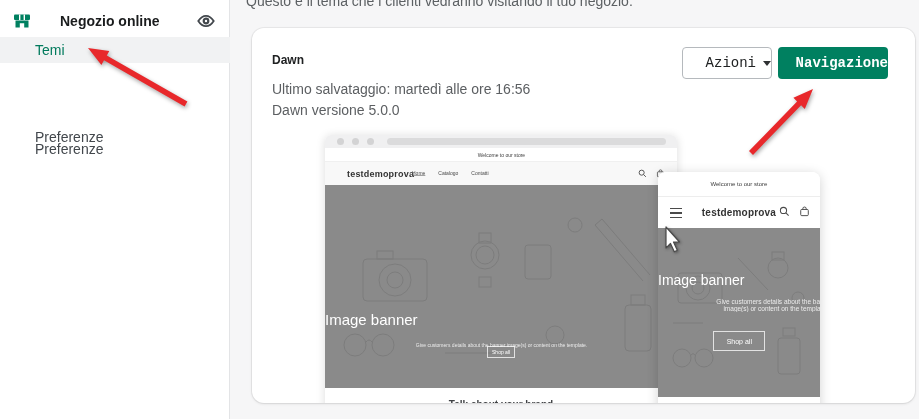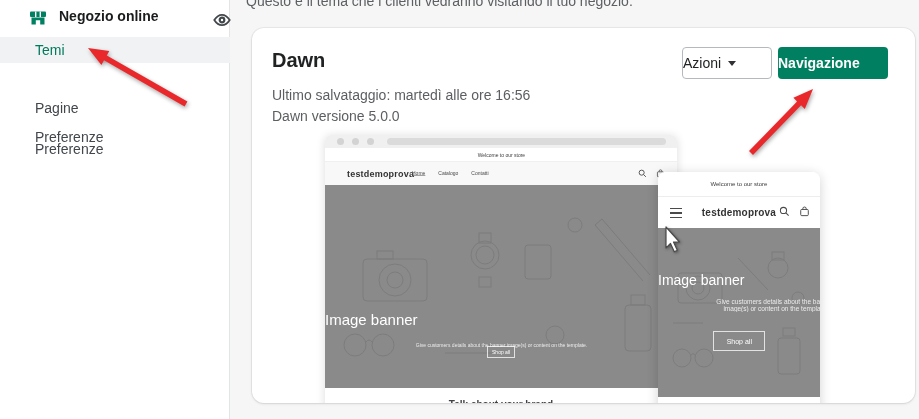--- a/index.html
+++ b/index.html
@@ -2,36 +2,36 @@
 <html><head>
 <meta charset="utf-8">
 <style>
   * { margin:0; padding:0; box-sizing:border-box; }
   html,body { width:919px; height:419px; overflow:hidden; }
   body { font-family:"Liberation Sans","DejaVu Sans",sans-serif; background:#f6f6f7; position:relative; }
   .app { position:absolute; inset:0; }
 
   
   .sidebar { position:absolute; left:0; top:0; width:230px; height:419px; background:#ffffff; border-right:1px solid #e3e4e6; z-index:2; }
-  .sb-header { position:absolute; left:28px; top:8px; width:206px; height:26px; display:flex; gap:11px; }
+  .sb-header { position:absolute; left:12px; top:8px; width:206px; height:26px; display:flex; align-items:center; gap:28px; }
   .sb-title { flex:1; font-size:14px; font-weight:700; color:#1a1c1d; }
   .eye-btn { width:24px; height:24px; border:none; background:transparent; display:flex; align-items:center; justify-content:center; cursor:pointer; }
   .sb-item { position:absolute; left:0; width:230px; height:26px; display:flex; align-items:center; padding-left:35px; font-size:14px; color:#42474c; cursor:pointer; }
   .sb-item.selected { background:#f1f2f3; color:#007a5c; }
 
   
   .main { position:absolute; left:231px; top:0; right:0; bottom:0; }
   .intro-note { position:absolute; left:15px; top:-7px; font-size:14px; color:#5c6063; white-space:nowrap; }
 
   .theme-card { position:absolute; left:21px; top:28px; width:663px; height:375px; background:#fff; border-radius:12px; box-shadow:0 0 0 1px rgba(0,0,0,.05), 0 1px 3px rgba(0,0,0,.1); overflow:hidden; }
   .card-head { position:absolute; left:20px; top:22px; }
-  .theme-name { font-size:20px; font-weight:700; color:#202223; line-height:20px; margin-bottom:15px; }
+  .theme-name { font-size:12px; font-weight:700; color:#202223; line-height:20px; margin-bottom:9px; }
   .theme-meta { font-size:14px; color:#5c5f62; line-height:21px; }
 
-  .btn { position:absolute; top:19px; height:32px; border-radius:4px; font-size:14px; display:flex; align-items:center; justify-content:flex-start; cursor:pointer; font-family:Liberation Sans, sans-serif; }
+  .btn { position:absolute; top:19px; height:32px; border-radius:4px; font-size:14px; display:flex; align-items:center; justify-content:flex-end; cursor:pointer; font-family:Liberation Mono, monospace; }
   .btn-actions { left:430px; width:90px; background:#fff; border:1px solid #b5b9bd; color:#202223; gap:7px; }
   .caret { width:0; height:0; border-left:4px solid transparent; border-right:4px solid transparent; border-top:5px solid #2f3133; display:inline-block; }
   .btn-customize { left:526px; width:110px; background:#008060; border:none; color:#fff; font-weight:600; }
 
   
   .desktop-preview { position:absolute; left:73px; top:107px; width:352px; height:300px; background:#fff; border-radius:6px 6px 0 0; box-shadow:0 1px 10px rgba(0,0,0,.14); }
   .chrome { position:relative; height:13px; background:#f0f0f1; border-radius:6px 6px 0 0; }
   .chrome .dot { position:absolute; top:3px; width:7px; height:7px; border-radius:50%; background:#d3d3d4; }
   .chrome .d1{left:12px} .chrome .d2{left:27px} .chrome .d3{left:42px}
   .url-pill { position:absolute; left:62px; right:11px; top:3px; height:7px; border-radius:4px; background:#dbdbdc; }
@@ -95,23 +95,20 @@
         <span>
           <svg class="icon" width="20" height="20" viewBox="0 0 20 20" fill="none" stroke="#42474c" stroke-width="1.8">
             <path d="M10 4.8C5.6 4.8 2.3 10 2.3 10S5.6 15.2 10 15.2 17.7 10 17.7 10 14.4 4.8 10 4.8Z"></path>
             <circle cx="10" cy="10" r="2.3" stroke-width="2.2"></circle>
           </svg>
         </span>
       </button>
     </div>
     <div class="sb-item selected" style="top:37px">
         <span>Temi</span>
-      </div>
-    <div class="sb-item" style="top:95px">
-        <span>Pagine</span>
       </div>
     <div class="sb-item" style="top:124px">
         <span>Preferenze</span>
       </div>
     <div class="sb-item" style="top:136px">
         <span>Preferenze</span>
       </div>
   </aside>
 
   <main class="main">

